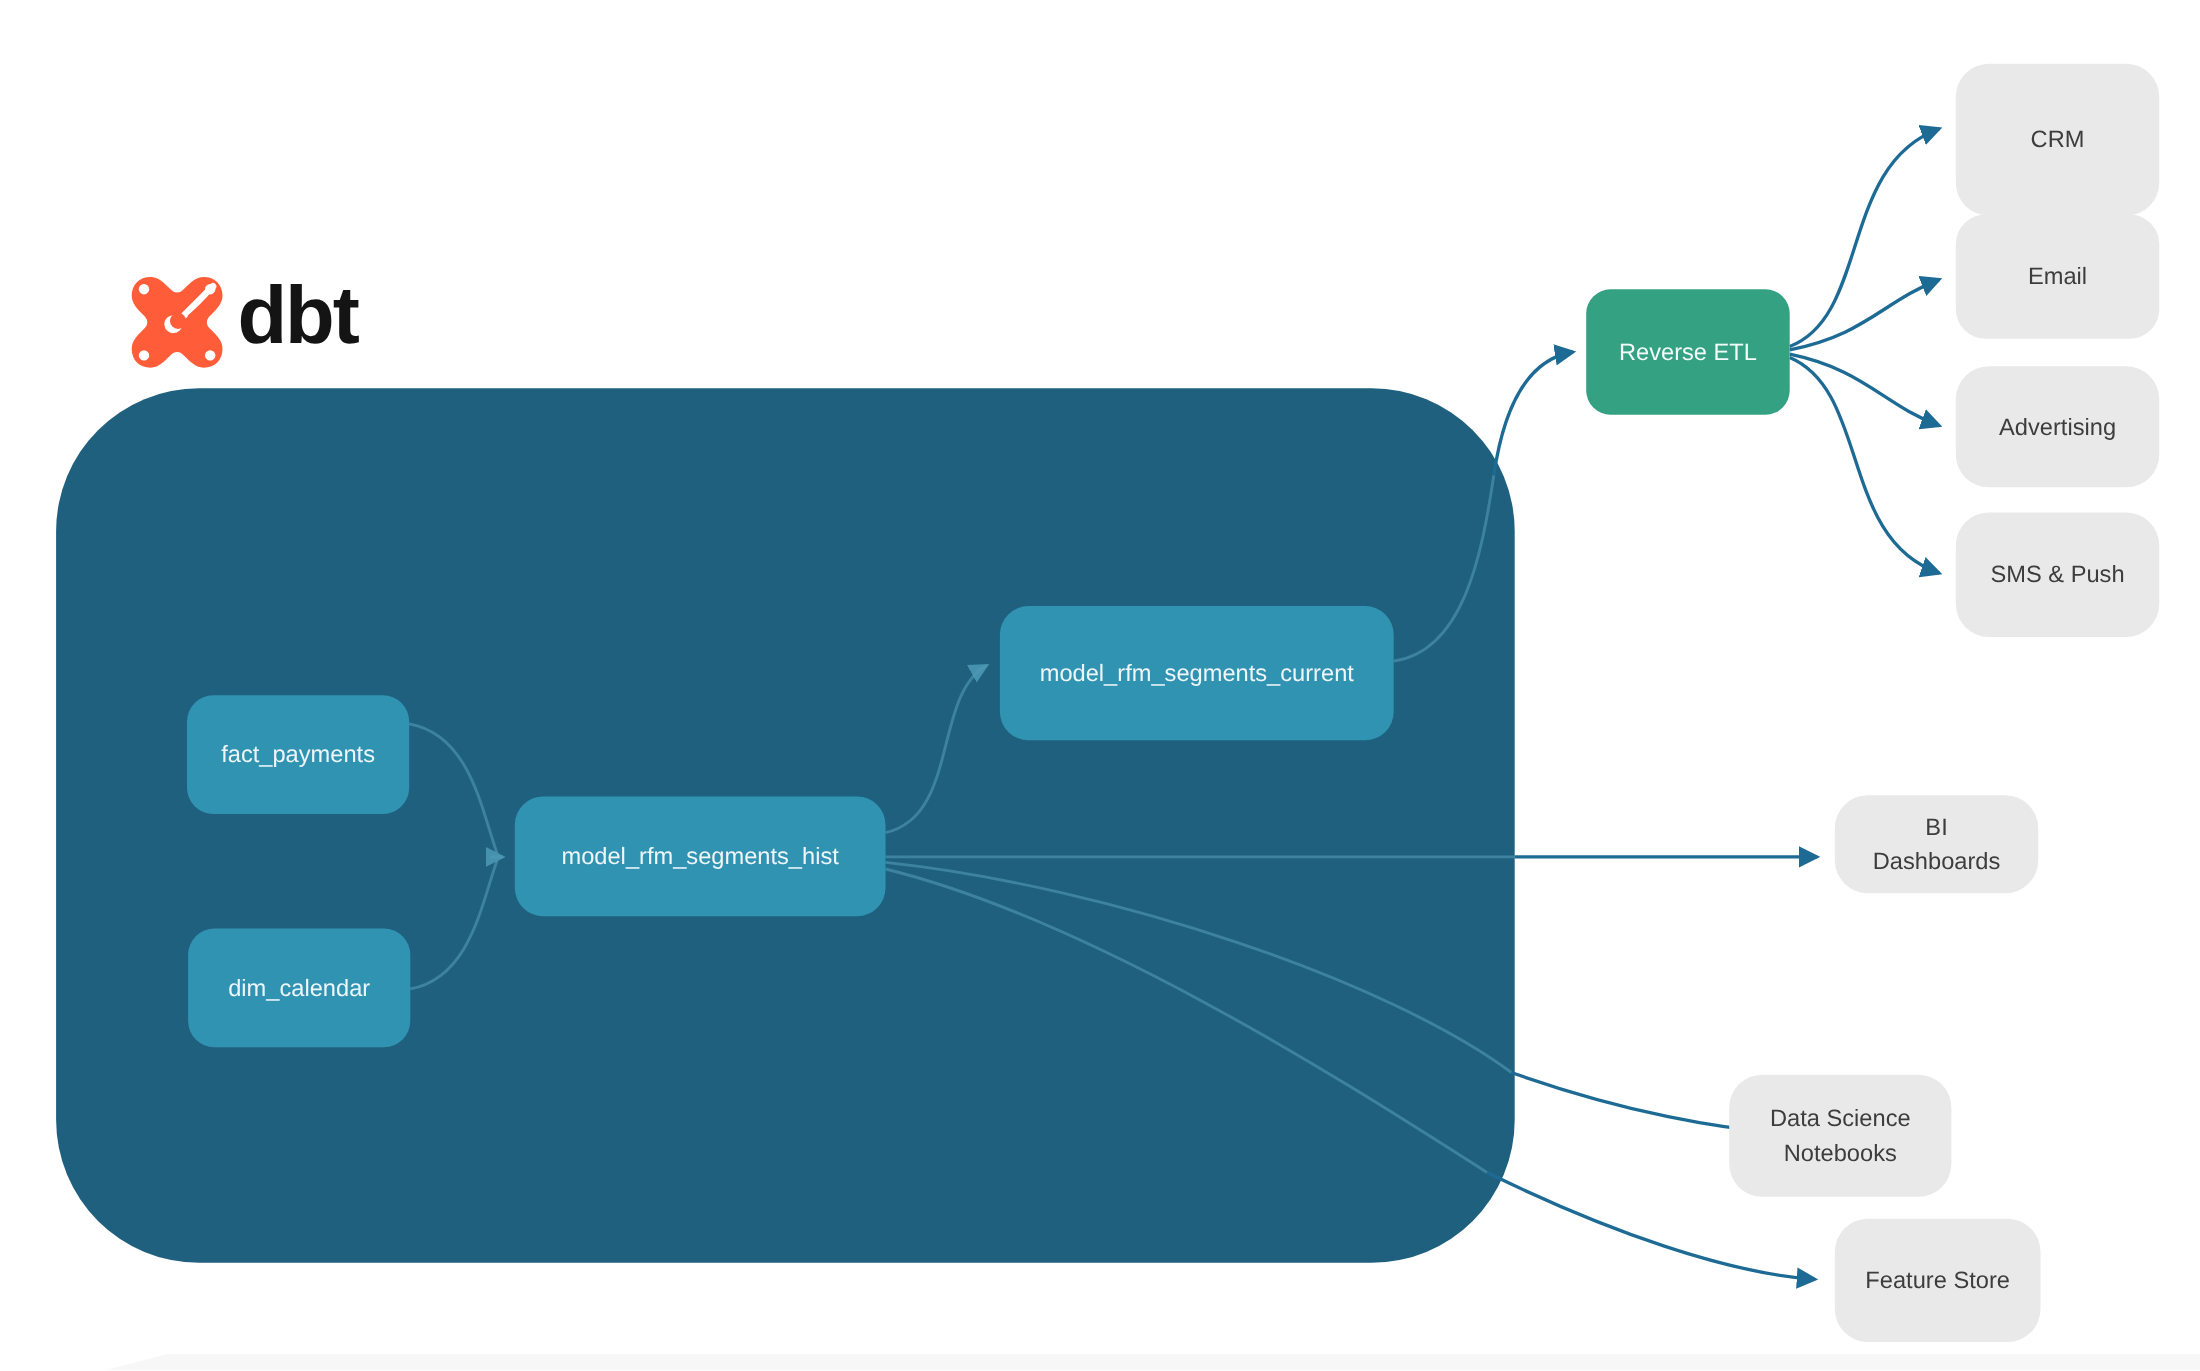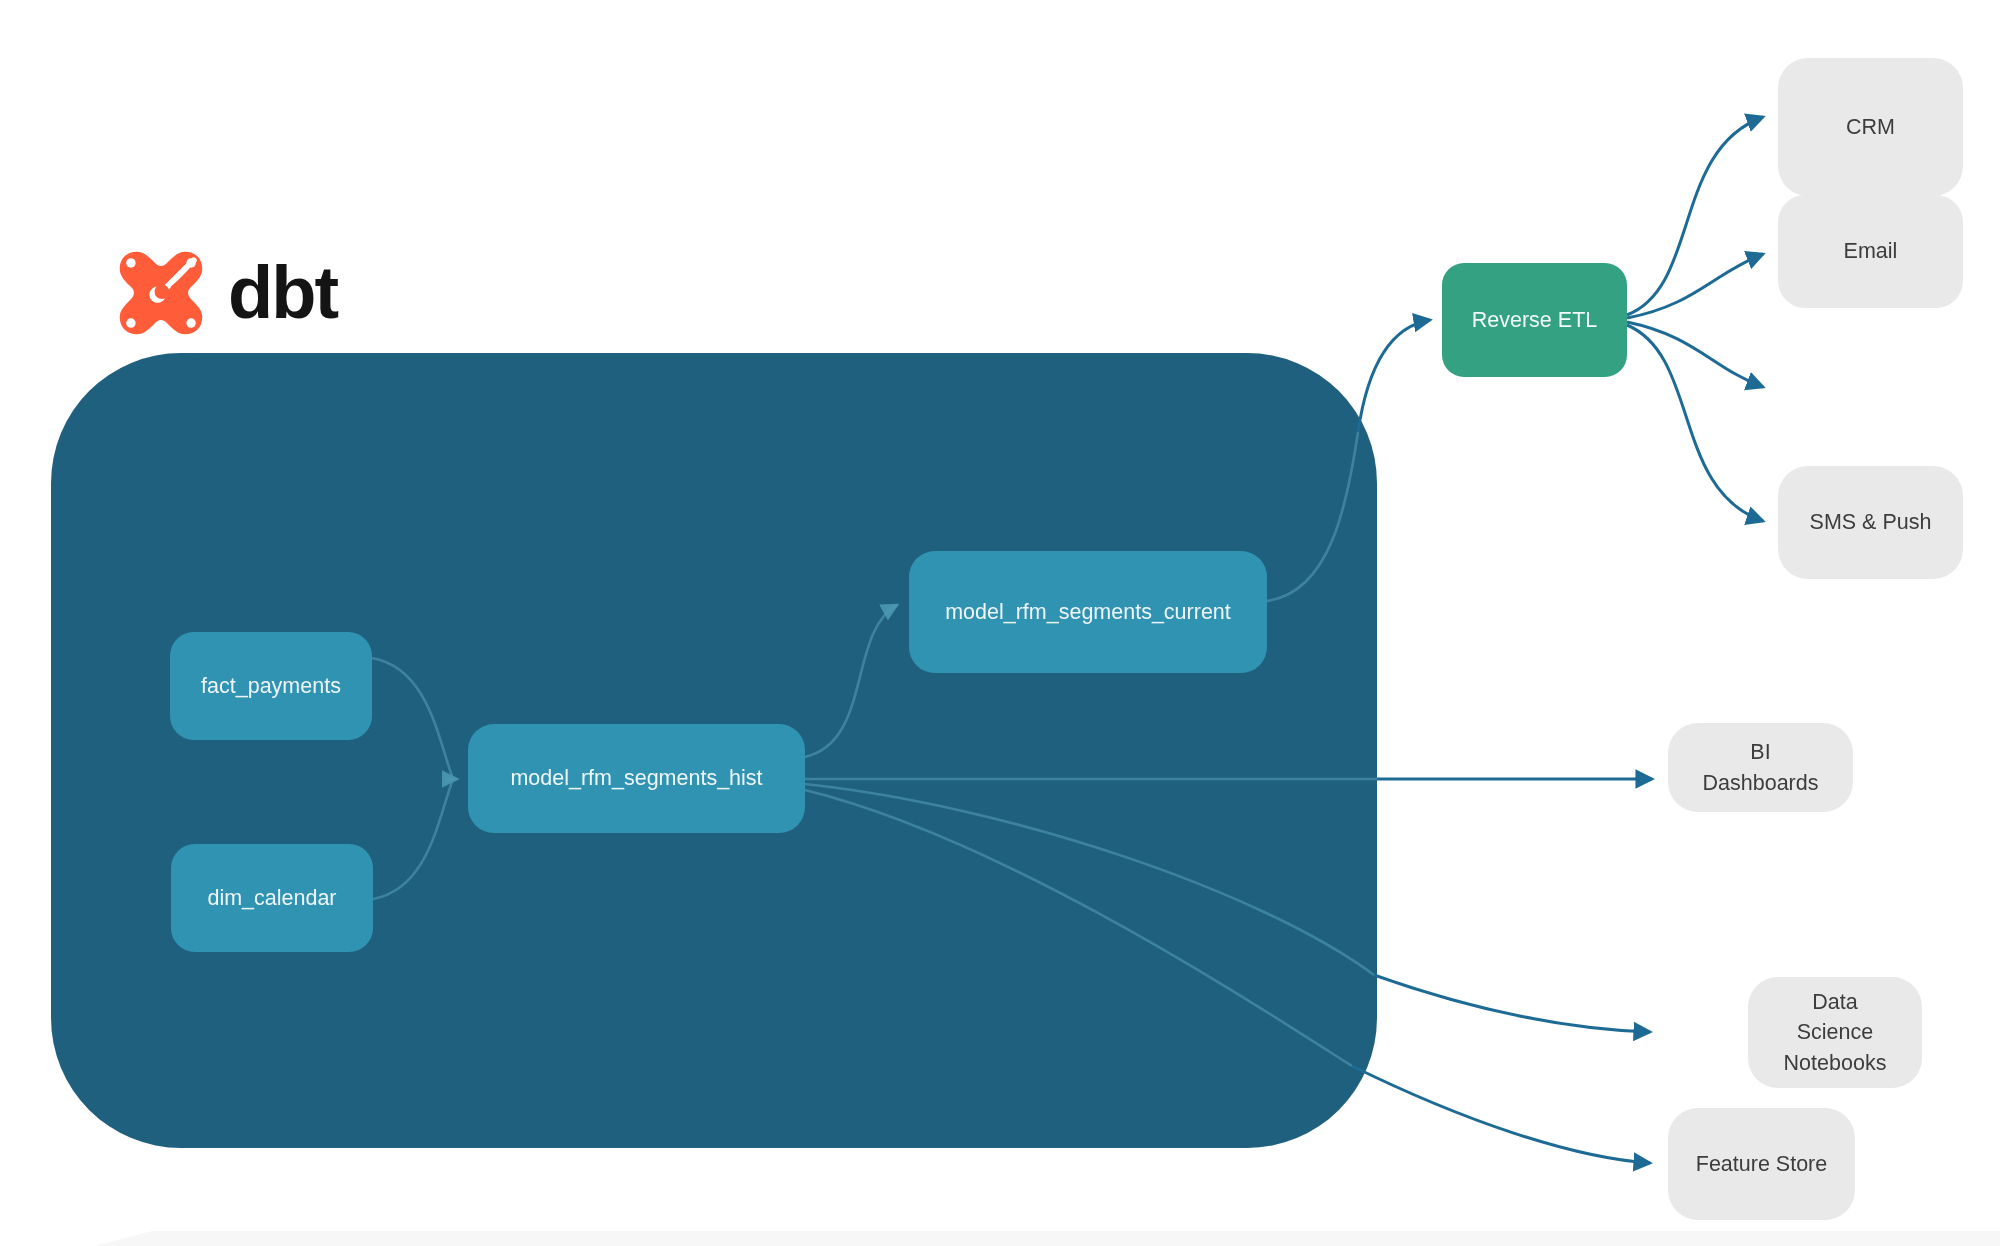--- a/index.html
+++ b/index.html
@@ -1,21 +1,21 @@
 <!DOCTYPE html>
 <html><head>
 <meta charset="utf-8">
 <style>
   html,body{margin:0;padding:0;background:#ffffff;}
   .canvas{
     position:relative;width:2000px;height:1246px;background:#ffffff;overflow:hidden;
     font-family:"Liberation Sans","DejaVu Sans",sans-serif;
   }
   
-  .logo{position:absolute;left:118px;top:250px;display:flex;align-items:flex-end;gap:24px;z-index:3;}
+  .logo{position:absolute;left:118px;top:250px;display:flex;align-items:flex-start;gap:12px;z-index:3;}
   .logo .mark{width:86px;height:86px;}
   .logo .word{font-size:74px;font-weight:700;color:#141414;letter-spacing:-2px;line-height:1;padding-bottom:6px;}
   
   .dbt-box{
     position:absolute;left:51px;top:353px;width:1326px;height:795px;
     background:#20607f;border-radius:130px;z-index:0;
   }
   
   svg.wires{position:absolute;left:0;top:0;z-index:1;}
   
@@ -121,30 +121,33 @@
   </div>
 
   <div class="node node-gray" style="left:1778px;top:58px;width:185px;height:138px;">
     <span>CRM</span>
   </div>
 
   <div class="node node-gray" style="left:1778px;top:195px;width:185px;height:113px;border-radius:27px;">
     <span>Email</span>
   </div>
 
+  <div class="node node-gray" style="left:1778px;top:333px;width:185px;height:110px;">
+    <span>Advertising</span>
+  </div>
 
   <div class="node node-gray" style="left:1778px;top:466px;width:185px;height:113px;">
     <span>SMS &amp; Push</span>
   </div>
 
   <div class="node node-gray" style="left:1668px;top:723px;width:185px;height:89px;">
     <span>BI Dashboards</span>
   </div>
 
-  <div class="node node-gray" style="left:1748px;top:977px;width:174px;height:111px;">
+  <div class="node node-gray" style="left:1572px;top:977px;width:202px;height:111px;">
     <span>Data Science Notebooks</span>
   </div>
 
   <div class="node node-gray" style="left:1668px;top:1108px;width:187px;height:112px;">
     <span>Feature Store</span>
   </div>
 
 </div>
 
 </body></html>

